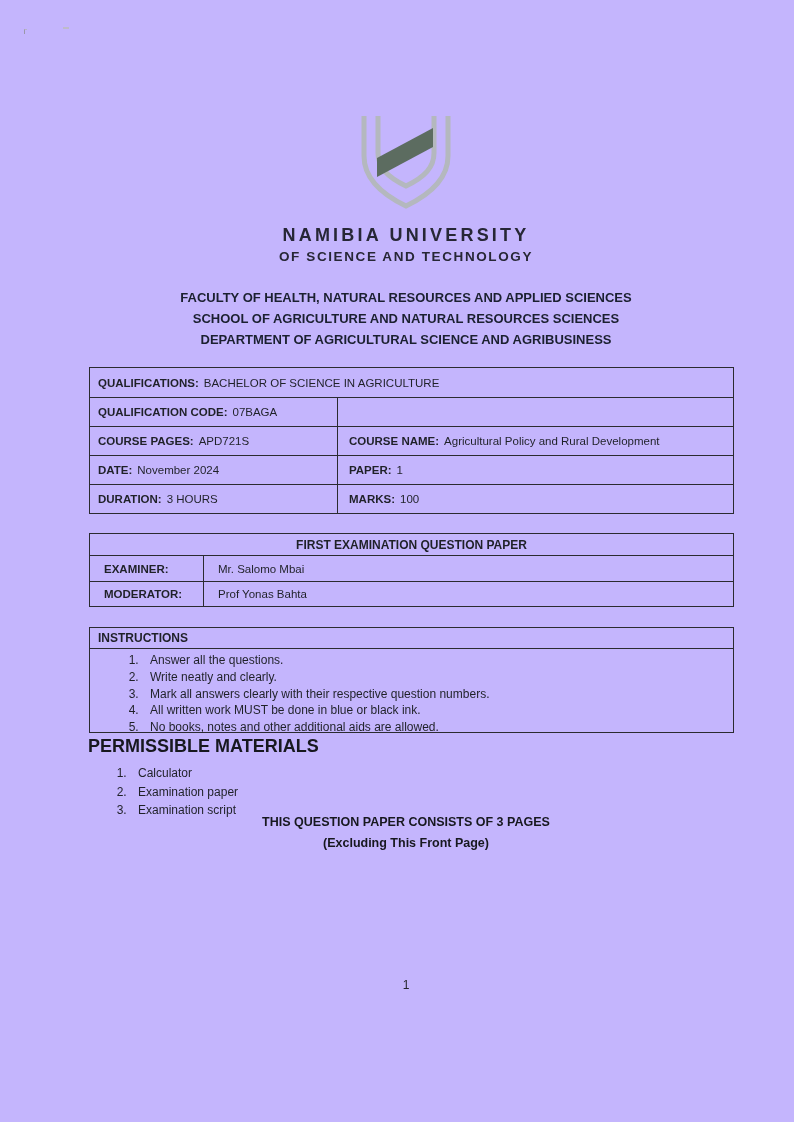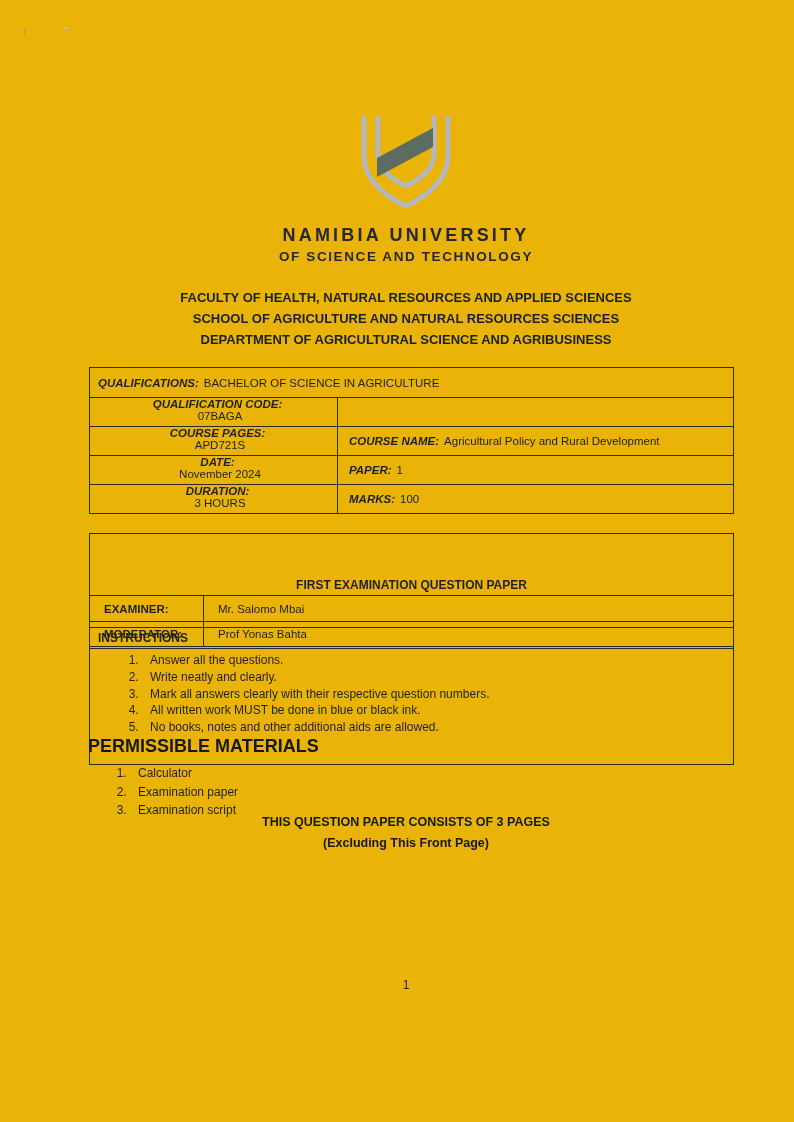--- a/index.html
+++ b/index.html
@@ -1,20 +1,20 @@
 <!DOCTYPE html>
 <html><head>
 <meta charset="utf-8">
 <style>
   * { margin:0; padding:0; box-sizing:border-box; }
   html,body { background:#e9e9e9; }
   body { font-family:"Liberation Sans", sans-serif; }
   .page {
     position:relative; width:794px; height:1122px; margin:0 auto;
-    background:#eab308; color:#1f2128; overflow:hidden;
+    background:#c4b5fd; color:#1f2128; overflow:hidden;
   }
   
   .speck1 { position:absolute; left:24px; top:29px; width:3px; height:5px;
             border-left:1px solid #8d8d8d; border-top:1px solid #b5b5b5; opacity:.75; }
   .speck2 { position:absolute; left:63px; top:27px; width:6px; height:2px;
             background:#bdbdbd; opacity:.8; }
 
   .shift { transform:translateX(9px); }
 
   
@@ -25,44 +25,44 @@
   .brand2 { margin-top:3px; font-size:13.5px; font-weight:600; letter-spacing:1.6px;
             color:#272736; }
 
   
   .faculty-block { position:absolute; left:0; right:0; top:287px; text-align:center;
                    font-weight:700; font-size:13px; line-height:21px; color:#1b2030; }
 
   
   .tbl { position:absolute; left:89px; width:645px; border:1.6px solid #2b2b30;
          font-size:11.5px; color:#1f2128; }
-  .lbl { font-weight:700;font-style:italic; }
+  .lbl { font-weight:700; }
   .val { margin-left:5px; }
 
   
   .course-tbl { top:367px; }
   .course-tbl .row { display:flex; height:29px; border-top:1.4px solid #2b2b30; }
   .course-tbl .row:first-child { border-top:none; }
   .course-tbl .cell { display:flex; align-items:center; padding-left:8px; }
-  .course-tbl .cell.left  { width:248px; border-right:1.4px solid #2b2b30;flex-direction:column; }
+  .course-tbl .cell.left  { width:248px; border-right:1.4px solid #2b2b30; }
   .course-tbl .cell.right { flex:1; padding-left:11px; }
   .course-tbl .row.full .cell { width:100%; border-right:none; }
 
   
   .exam-tbl { top:533px; }
   .exam-tbl .hdr { height:22px; display:flex; align-items:center; justify-content:center;
-                   font-weight:700; font-size:12px; border-bottom:1.4px solid #2b2b30;margin-top:40px; }
+                   font-weight:700; font-size:12px; border-bottom:1.4px solid #2b2b30; }
   .exam-tbl .row { display:flex; height:25px; }
   .exam-tbl .row + .row { border-top:1.4px solid #2b2b30; }
   .exam-tbl .cell { display:flex; align-items:center; padding-left:14px; }
   .exam-tbl .cell.left { width:114px; border-right:1.4px solid #2b2b30; font-weight:700; }
   .exam-tbl .cell.right { flex:1; }
 
   
-  .instr-tbl { top:627px; height:138px; font-size:12px; }
+  .instr-tbl { top:627px; height:106px; font-size:12px; }
   .instr-tbl .hdr { height:21px; display:flex; align-items:center; padding-left:8px;
                     font-weight:700; font-size:12px; border-bottom:1.4px solid #2b2b30; }
   .instr-tbl ol { margin:3px 0 0 0; padding-left:52px; list-style:decimal; }
   .instr-tbl li { line-height:16.8px; padding-left:8px; }
 
   
   .perm { position:absolute; left:88px; top:736px; width:645px; font-size:12px; }
   .perm-title { font-weight:700; font-size:18px; color:#17181f; }
   .perm ol { margin:7px 0 0 0; padding-left:42px; list-style:decimal; }
   .perm li { line-height:18.5px; padding-left:8px; }

